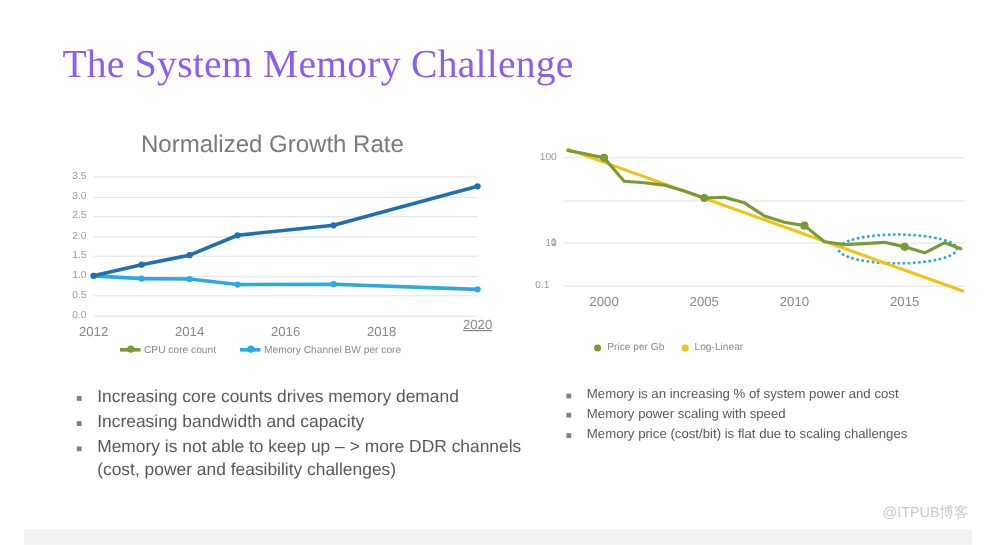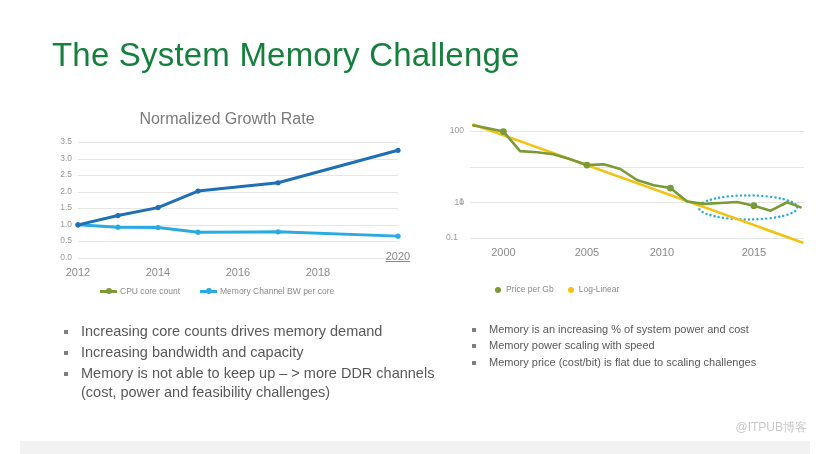--- a/index.html
+++ b/index.html
@@ -17,31 +17,32 @@
   }
 
   
   #slide-title {
     position: absolute;
     left: 52px;
     top: 36px;
     font-size: 33px;
     font-weight: 400;
     letter-spacing: 0.2px;
-    color: #15803d;
-    white-space: nowrap;
+    color: #8b5cf6;
+    white-space: nowrap;
+    font-family: Liberation Serif, serif;
   }
 
   
   .chart-block {
     position: absolute;
   }
   .chart-title {
     text-align: center;
-    font-size: 16px;
+    font-size: 20px;
     color: #7a7a7a;
     font-weight: 400;
     white-space: nowrap;
   }
   .plot-wrap {
     position: relative;
   }
   .gridline {
     position: absolute;
     left: 0;
@@ -170,21 +171,21 @@
       <div class="gridline" style="top: 47.1429px; left: 26px; width: 320px;"></div>
       <div class="ytick" style="top: 42.1429px; left: 0px; width: 20px;">2.5</div>
       <div class="gridline" style="top: 30.5714px; left: 26px; width: 320px;"></div>
       <div class="ytick" style="top: 25.5714px; left: 0px; width: 20px;">3.0</div>
       <div class="gridline" style="top: 14px; left: 26px; width: 320px;"></div>
       <div class="ytick" style="top: 9px; left: 0px; width: 20px;">3.5</div>
       <div class="xtick" style="left: -4px; width: 60px; top: 138px;">2012</div>
       <div class="xtick" style="left: 76px; width: 60px; top: 138px;">2014</div>
       <div class="xtick" style="left: 156px; width: 60px; top: 138px;">2016</div>
       <div class="xtick" style="left: 236px; width: 60px; top: 138px;">2018</div>
-      <div class="xtick" style="left: 316px; width: 60px; top: 122px; text-decoration: underline;">2020</div>
+      <div class="xtick" style="left: 316px; width: 60px; top: 132px; text-decoration: underline;">2020</div>
       <svg width="350" height="160" style="position: absolute; left: 0px; top: 0px; overflow: visible;">
         <polyline points="26,96.85714285714286 66,99.17714285714285 106,99.50857142857143 146,104.14857142857143 226,103.81714285714285 346,108.12571428571428" fill="none" stroke="#29abe2" stroke-width="3" stroke-linejoin="round" stroke-linecap="round"></polyline>
         <circle cx="26" cy="96.85714285714286" r="2.6" fill="#29abe2"></circle>
         <circle cx="66" cy="99.17714285714285" r="2.6" fill="#29abe2"></circle>
         <circle cx="106" cy="99.50857142857143" r="2.6" fill="#29abe2"></circle>
         <circle cx="146" cy="104.14857142857143" r="2.6" fill="#29abe2"></circle>
         <circle cx="226" cy="103.81714285714285" r="2.6" fill="#29abe2"></circle>
         <circle cx="346" cy="108.12571428571428" r="2.6" fill="#29abe2"></circle>
         <polyline points="26,96.85714285714286 66,87.57714285714286 106,79.62285714285714 146,63.05142857142857 226,54.76571428571428 346,22.285714285714278" fill="none" stroke="#1f6fb5" stroke-width="3" stroke-linejoin="round" stroke-linecap="round"></polyline>
         <circle cx="26" cy="96.85714285714286" r="2.6" fill="#1f6fb5"></circle>

